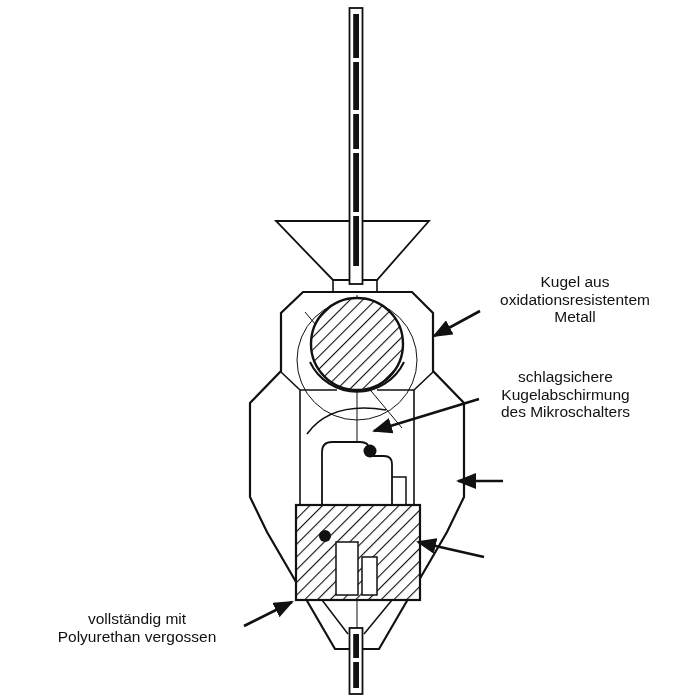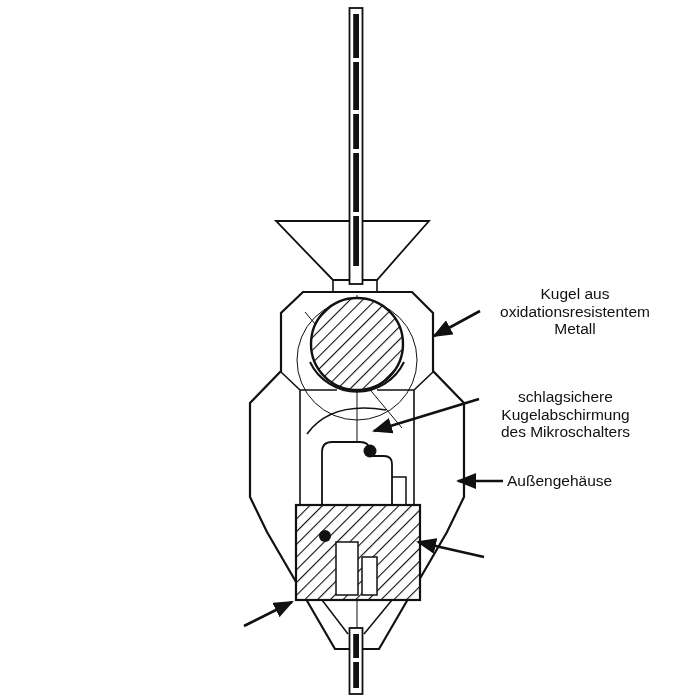--- a/index.html
+++ b/index.html
@@ -11,21 +11,21 @@
   }
   .stage{position:absolute;inset:0;}
   svg{display:block;}
   .label{
     position:absolute;
     white-space:pre-line;
     font-size:15.5px;
     line-height:1.13;
     color:var(--line,#111111);
   }
-  .center{text-align:center;margin-top:12px;}
+  .center{text-align:center;}
 </style>
 </head>
 <body>
 
 <div class="stage">
 
   <svg width="700" height="700" viewBox="0 0 700 700">
     <defs>
       <pattern id="hatch" patternUnits="userSpaceOnUse" width="9" height="9" patternTransform="rotate(45)">
         <rect width="9" height="9" fill="#ffffff"></rect>
@@ -85,21 +85,22 @@
       <path d="M503,481 L458,481" marker-end="url(#ah)"></path>
       <path d="M484,557 L418,542" marker-end="url(#ah)"></path>
       <path d="M244,626 L292,602" marker-end="url(#ah)"></path>
     </g>
   </svg>
 
   <div class="label center" style="left:470px;top:273px;width:210px;">Kugel aus
 oxidationsresistentem
 Metall</div>
 
-  <div class="label center" style="left:468px;top:376px;width:195px;">schlagsichere
+  <div class="label center" style="left:468px;top:368px;width:195px;">schlagsichere
 Kugelabschirmung
 des Mikroschalters</div>
 
-  <div class="label" style="left:507px;top:472px;width:170px;">Außengehäuse</div>
 
 
+  <div class="label center" style="left:28px;top:610px;width:218px;">vollständig mit
+Polyurethan vergossen</div>
 
 </div>
 
 </body></html>

